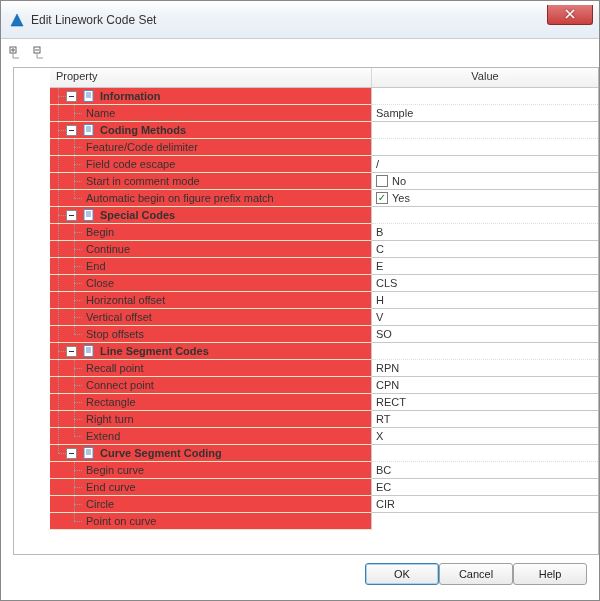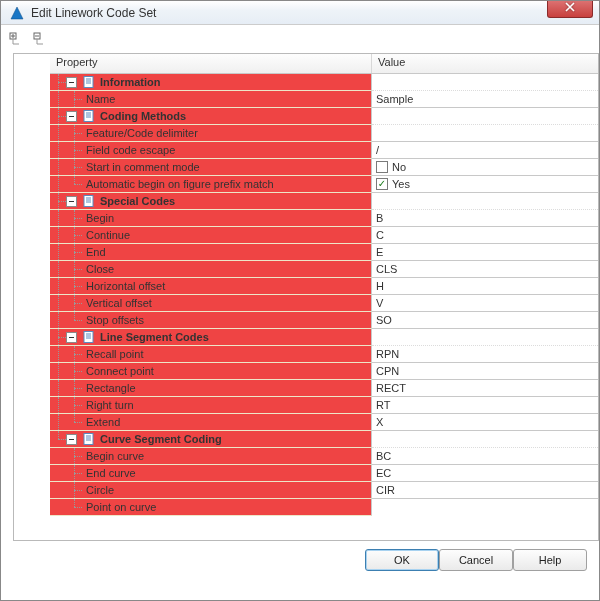--- a/index.html
+++ b/index.html
@@ -1,27 +1,27 @@
 <!DOCTYPE html>
 <html><head>
 <meta charset="utf-8">
 <style>
 * { box-sizing: border-box; margin: 0; padding: 0; }
 body { font-family: "Segoe UI", Tahoma, sans-serif; font-size: 11px; background: #fff; width: 600px; height: 601px; overflow: hidden; border: 1px solid #888; box-shadow: 2px 2px 8px rgba(0,0,0,0.3); }
-.titlebar { height: 24px; background: linear-gradient(#fff, #eef3f8 40%, #e6edf5); display: flex; align-items: center; padding: 0 0 0 8px; border-bottom: 1px solid #ccc; }
+.titlebar { height: 38px; background: linear-gradient(#fff, #eef3f8 40%, #e6edf5); display: flex; align-items: center; padding: 0 0 0 8px; border-bottom: 1px solid #ccc; }
 .titlebar-icon { width: 16px; height: 16px; margin-right: 6px; display: inline-flex; align-items: center; justify-content: center; }
 .titlebar-title { flex: 1; color: #333; font-size: 12px; }
 .close-btn { width: 46px; height: 20px; background: linear-gradient(#e07a7a,#c8403e); border: 1px solid #8a2a2a; border-radius: 0 0 3px 3px; border-top: none; color: #fff; font-size: 10px; display: flex; align-items: center; justify-content: center; margin-right: 6px; margin-top: -10px; }
 .close-btn svg { filter: drop-shadow(0 0 1px rgba(0,0,0,0.4)); }
 .toolbar { height: 28px; display: flex; align-items: center; padding: 0 6px; gap: 6px; background: #fff; }
 .tool-ico { width: 18px; height: 18px; display: flex; align-items: center; justify-content: center; border: 1px solid transparent; }
 .grid-wrap { border: 1px solid #b9b9b9; margin: 0 0 8px 12px; height: 488px; overflow: hidden; padding-left: 36px; }
 .grid-head { display: flex; height: 20px; background: linear-gradient(#fdfdfd,#f0f0f0); border-bottom: 1px solid #c8c8c8; font-size: 11px; color: #333; }
 .gh-prop { width: 322px; padding: 2px 6px; border-right: 1px solid #d8d8d8; }
-.gh-val { flex: 1; padding: 2px 6px; }
+.gh-val { flex: 1; padding: 2px 6px; text-align: center; }
 .grid-body { height: 477px; overflow: auto; background: #fff; }
 .row { display: flex; height: 17px; line-height: 17px; font-size: 11px; }
 .row.group { font-weight: bold; }
 .cell-prop { width: 322px; display: flex; align-items: center; background: #ef4444; border-bottom: 1px solid #eee6c8; border-right: 1px solid #c8c8c8; }
 .cell-val { flex: 1; padding: 0 4px; background: #fff; border-bottom: 1px solid #c8c8c8; display: flex; align-items: center; color: #333; }
 .row.group .cell-val { border-bottom: 1px dotted #dcdcdc; }
 .tree { display: flex; align-items: center; height: 100%; }
 .t-spacer { width: 16px; height: 100%; position: relative; }
 .t-line-v::before { content: ""; position: absolute; left: 8px; top: 0; bottom: 0; border-left: 1px dotted #999; }
 .t-tee::before { content: ""; position: absolute; left: 8px; top: 0; bottom: 0; border-left: 1px dotted #999; }

